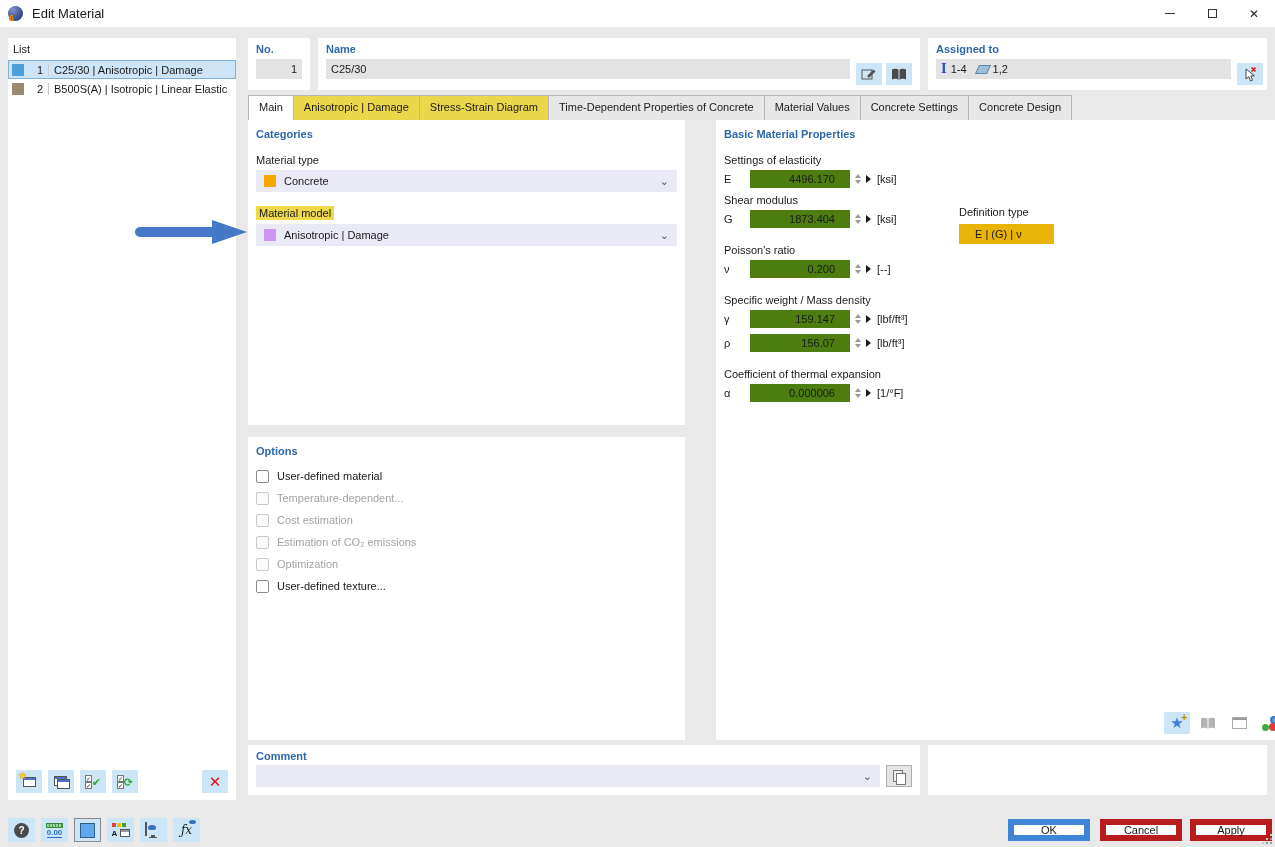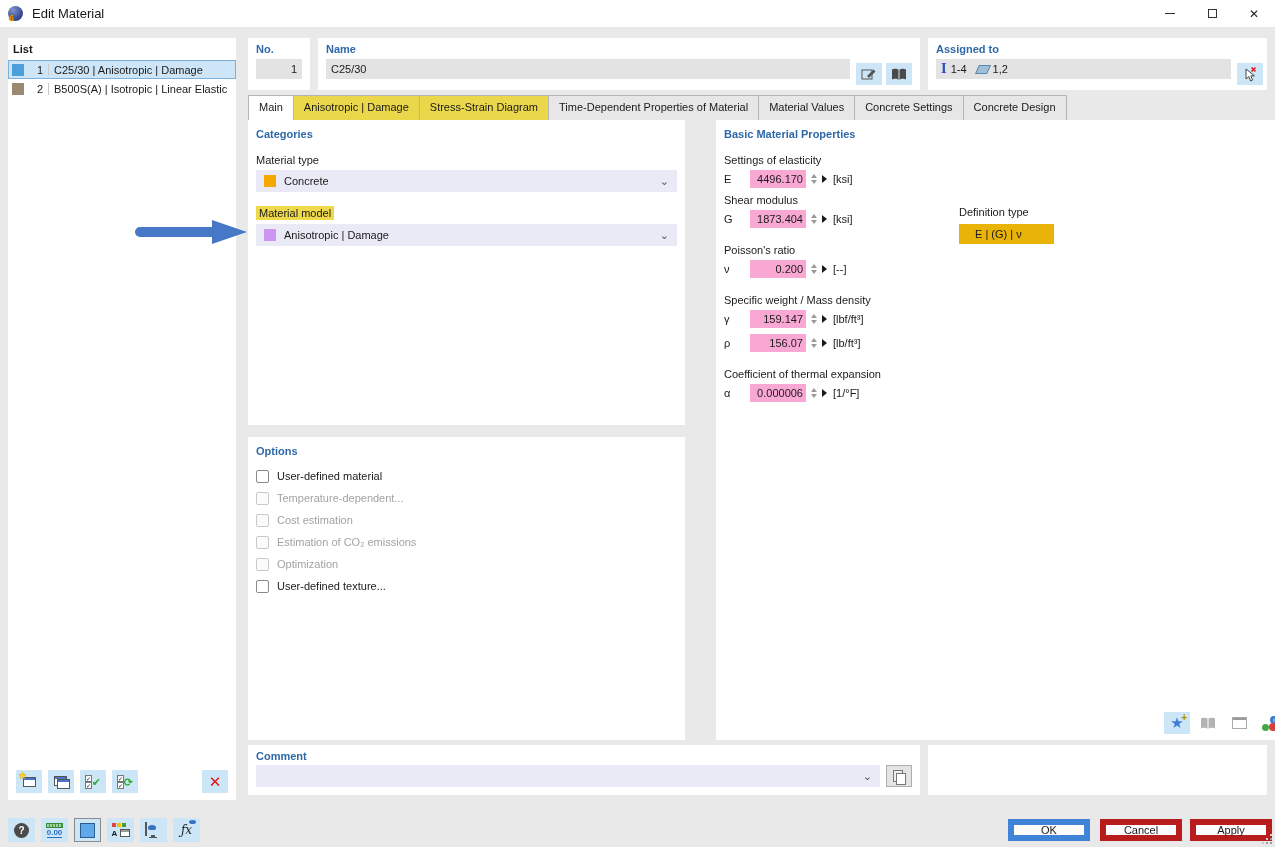--- a/index.html
+++ b/index.html
@@ -19,21 +19,21 @@
   .win-controls{position:absolute;right:0;top:0;height:27px;display:flex}
   .win-btn{width:42px;height:27px;display:flex;align-items:center;justify-content:center;color:#222;cursor:default}
   .glyph-min{width:10px;height:1px;background:#333}
   .glyph-max{width:9px;height:9px;border:1px solid #333;box-sizing:border-box}
   .glyph-close{font-size:12px;line-height:12px}
   
   .panel{position:absolute;background:#fff;box-sizing:border-box}
   .sec-h{color:#2e68a8;font-weight:bold}
   
   #list-panel{left:8px;top:38px;width:228px;height:762px}
-  .list-header{font-weight:bold;padding:5px 8px 5px 5px}
+  .list-header{font-weight:normal;padding:5px 8px 5px 5px}
   .list-item{display:flex;align-items:center;height:19px;padding-left:3px;border:1px solid transparent;box-sizing:border-box;cursor:default}
   .list-item.selected{background:#cde5f7;border-color:#7ab2dd}
   .swatch{width:12px;height:12px;flex:none}
   .li-no{width:14px;text-align:right;margin:0 5px 0 5px;flex:none}
   .li-label{border-left:1px solid #c9c9c9;padding-left:5px;flex:1;white-space:nowrap;overflow:hidden}
   .list-toolbar{position:absolute;left:8px;bottom:7px;width:212px;display:flex;gap:6px;align-items:center}
   .tool-btn{width:26px;height:23px;background:#cde6f7;display:flex;align-items:center;justify-content:center;position:relative;flex:none;cursor:default}
   .delete-btn{margin-left:auto;font-weight:bold;color:#e01010;font-size:15px}
   .delete-btn::before{content:"✕"}
   
@@ -83,21 +83,21 @@
   .chev::before{content:"⌄"}
   .chk-row{display:flex;align-items:center;height:22px}
   .chk-box{width:13px;height:13px;border:1px solid #8a8a8a;border-radius:2px;background:#fff;margin-right:8px;flex:none;box-sizing:border-box}
   .chk-row.disabled .chk-box{border-color:#c9c9c9;background:#fbfbfb}
   .chk-row.disabled .chk-lbl{color:#a3a3a3}
   
   #props-panel{left:716px;top:120px;width:575px;height:620px;padding:8px;position:absolute}
   .grp{margin-top:14px;margin-bottom:4px}
   .prow{display:flex;align-items:center;height:18px;margin-bottom:6px}
   .prow .sym{width:26px;flex:none}
-  .pfield{background:#f9a8d4;width:56px;height:18px;display:flex;align-items:center;justify-content:flex-end;padding:0 3px;box-sizing:border-box}
+  .pfield{background:#4d7c0f;width:100px;height:18px;display:flex;align-items:center;justify-content:flex-end;padding:0 15px;box-sizing:border-box}
   .spin{display:flex;flex-direction:column;align-items:center;justify-content:center;gap:2px;width:12px;margin:0 2px}
   .spin::before{content:"";width:0;height:0;border-left:3px solid transparent;border-right:3px solid transparent;border-bottom:4px solid #999}
   .spin::after{content:"";width:0;height:0;border-left:3px solid transparent;border-right:3px solid transparent;border-top:4px solid #999}
   .adv{width:0;height:0;border-left:5px solid #1a1a1a;border-top:4px solid transparent;border-bottom:4px solid transparent;margin-right:6px}
   .unit{white-space:nowrap}
   #defn{position:absolute;left:243px;top:86px;width:120px}
   #defn .dfield{background:#eab308;height:20px;display:flex;align-items:center;padding:0 16px;margin-top:6px;width:95px;box-sizing:border-box}
   #props-icons{position:absolute;right:8px;bottom:6px;display:flex;gap:5px;align-items:center}
   .pico{width:26px;height:22px;display:flex;align-items:center;justify-content:center;position:relative;cursor:default}
   .pico.blue-bg{background:#cde6f7}
@@ -257,21 +257,21 @@
       <path d="M4 3 L4 13 L6.8 10.6 L8.6 15 L10.6 14.1 L8.8 9.9 L12.4 9.7 Z" fill="#fff" stroke="#333" stroke-width="0.9"></path>
       <path d="M9.5 1.5 L13.5 5.5 M13.5 1.5 L9.5 5.5" stroke="#e01010" stroke-width="1.4"></path>
     </svg>
   </div>
 </div>
 
 <div id="tabs">
   <div class="tab active">Main</div>
   <div class="tab hl">Anisotropic | Damage</div>
   <div class="tab hl">Stress-Strain Diagram</div>
-  <div class="tab">Time-Dependent Properties of Material</div>
+  <div class="tab">Time-Dependent Properties of Concrete</div>
   <div class="tab">Material Values</div>
   <div class="tab">Concrete Settings</div>
   <div class="tab">Concrete Design</div>
 </div>
 
 <div class="panel" id="cat-panel">
   <div class="sec-h">Categories</div>
   <div class="lbl-row">Material type</div>
   <div class="dd">
     <span class="swatch" style="background: rgb(245, 168, 0);"></span>

